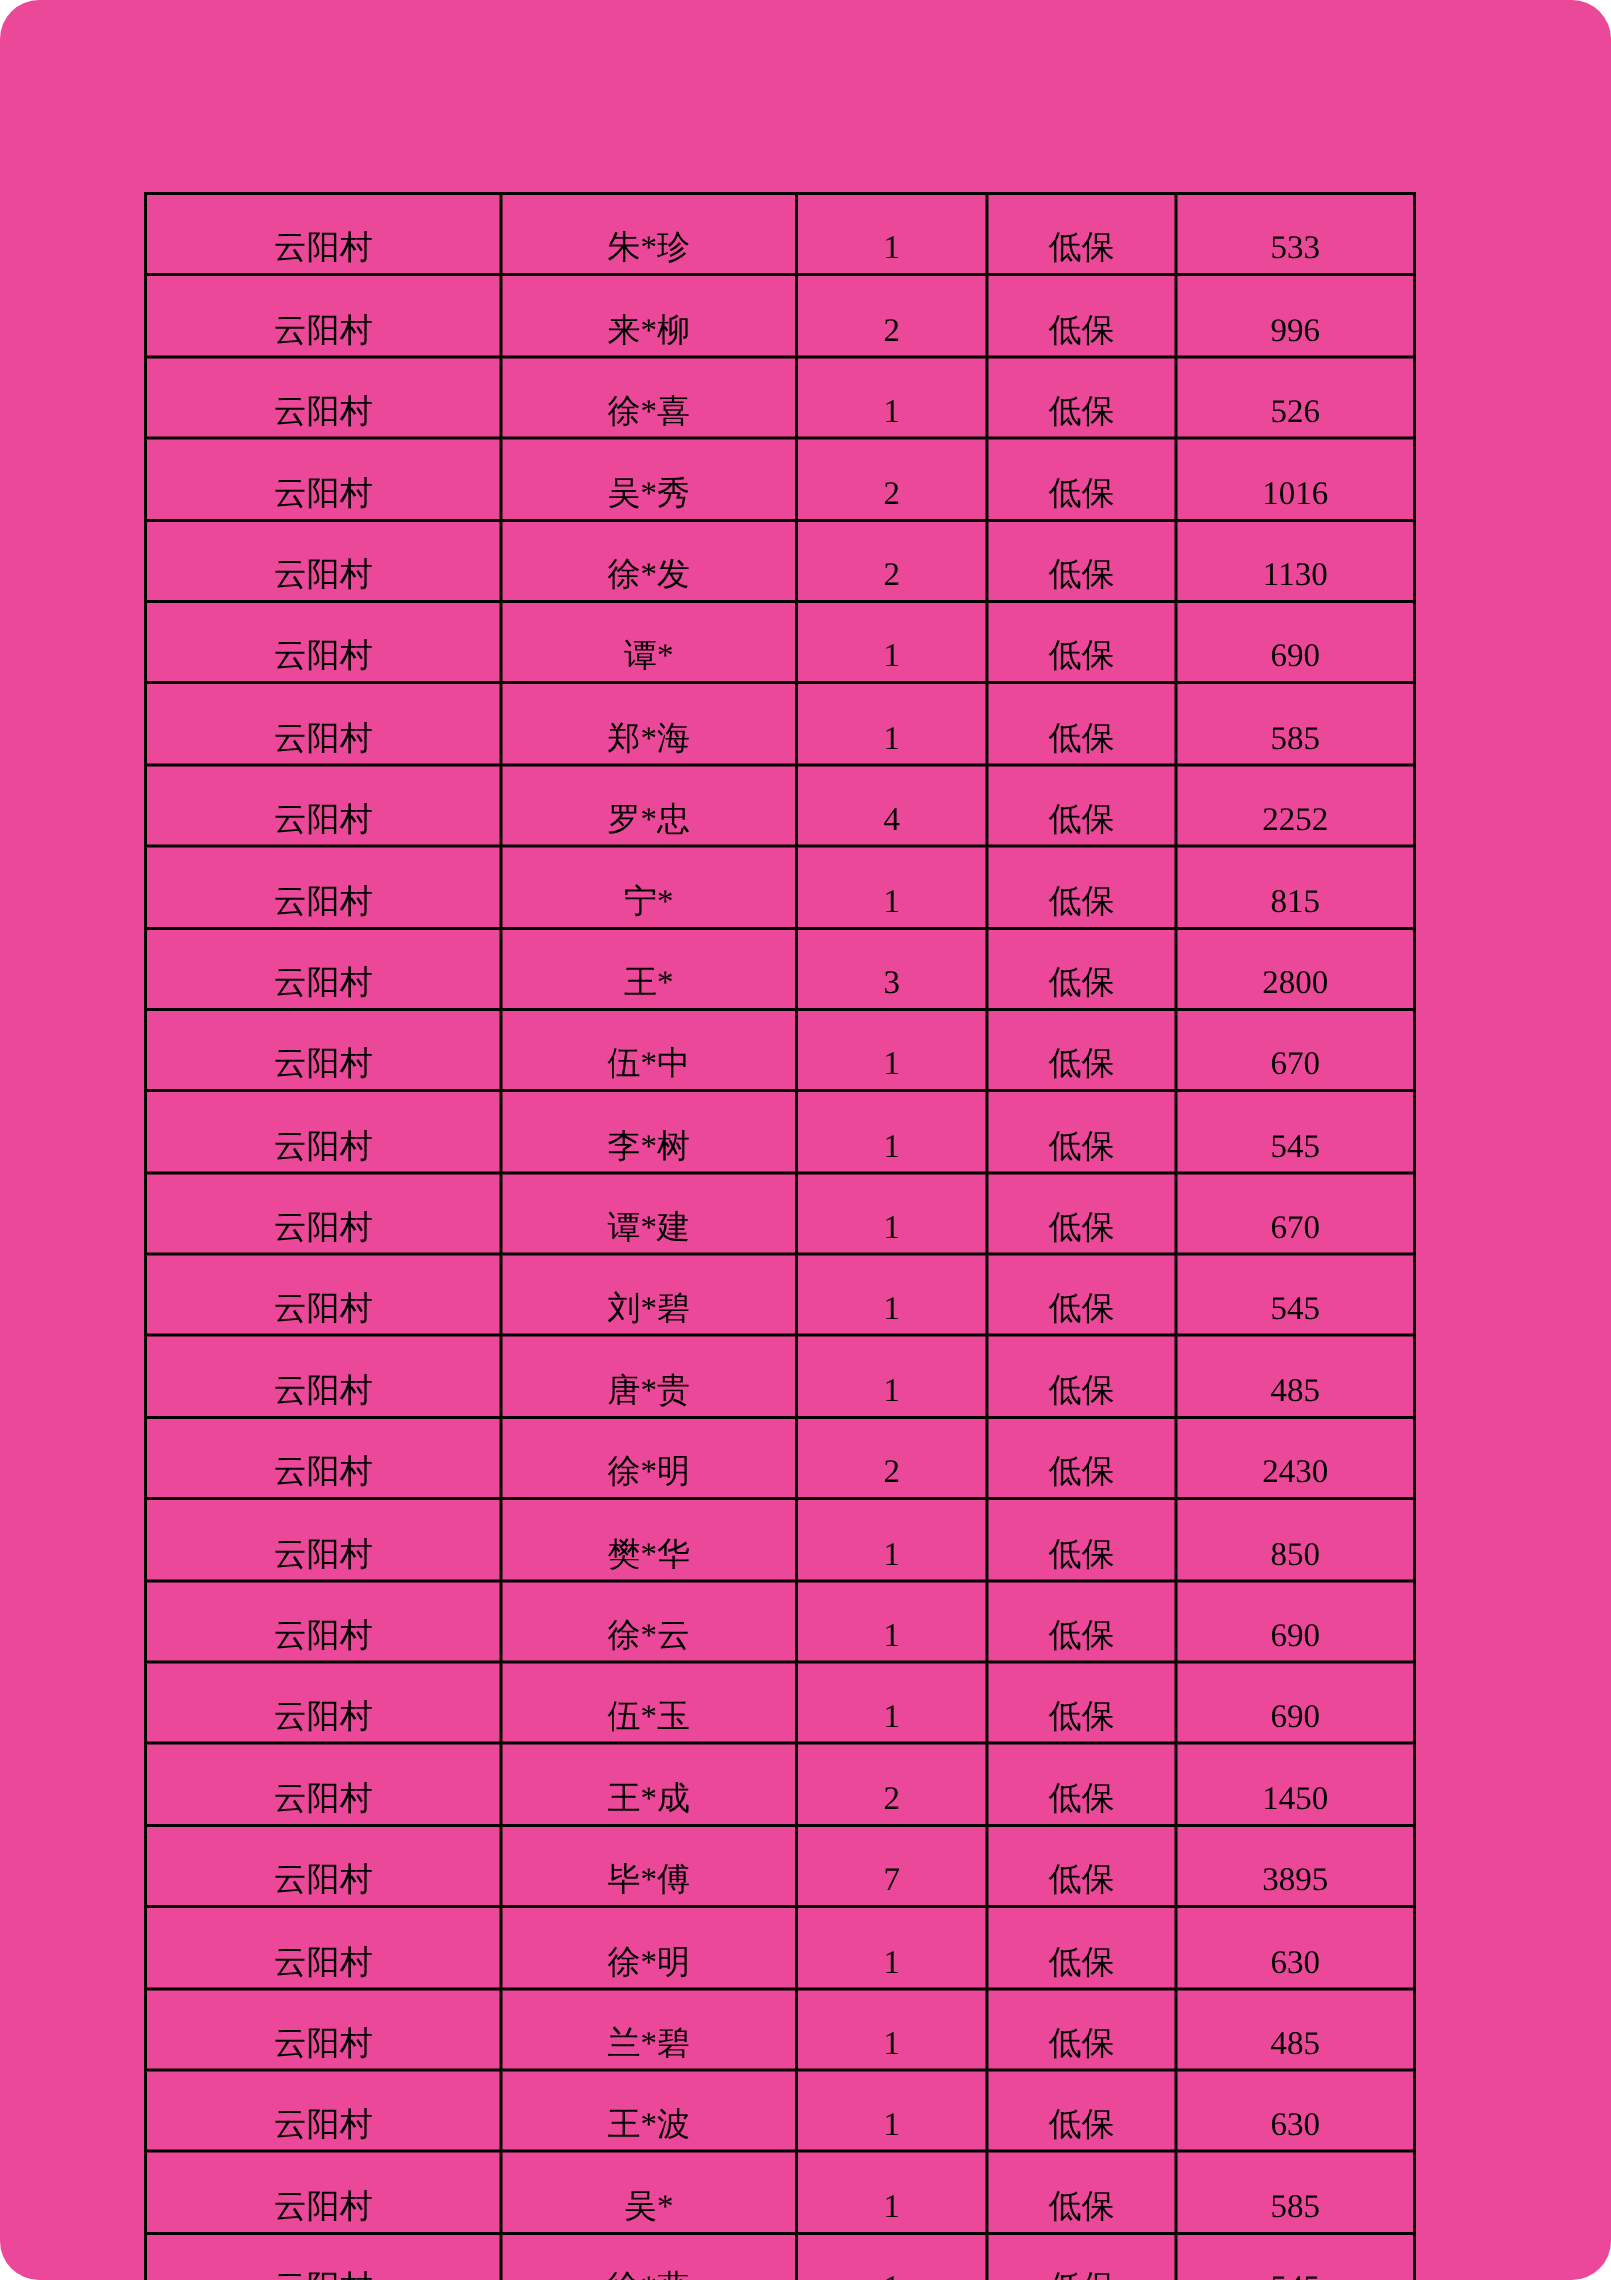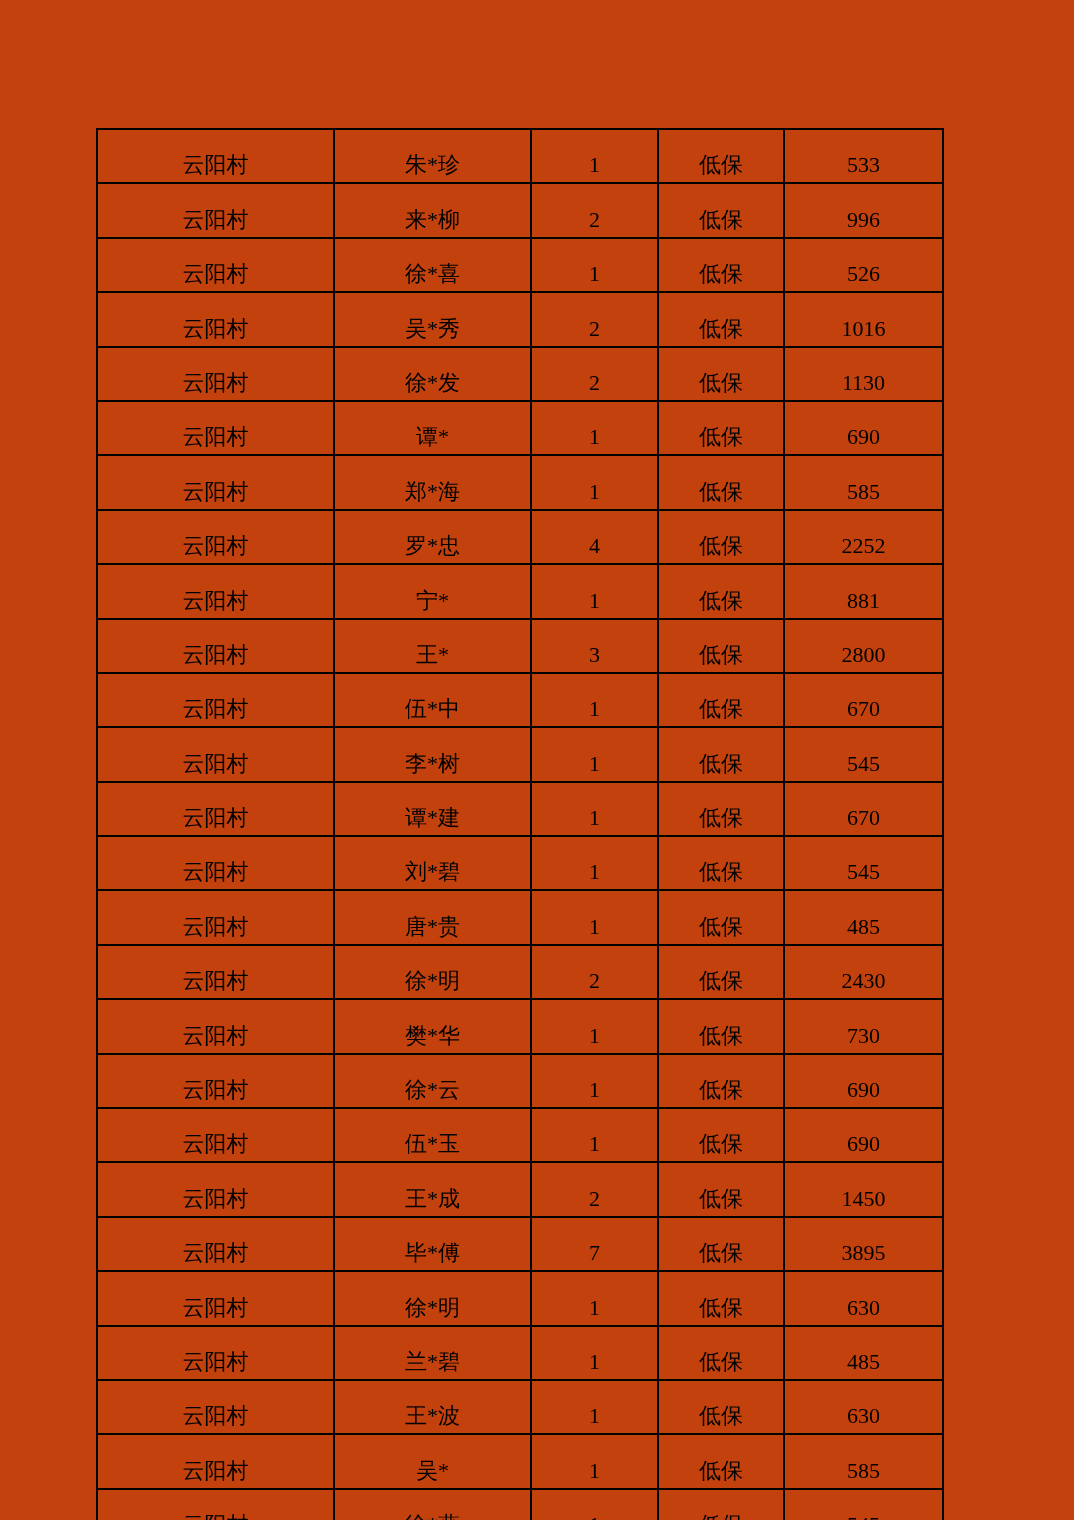--- a/index.html
+++ b/index.html
@@ -4,23 +4,24 @@
 <style>
   html, body {
     margin: 0;
     padding: 0;
     background: #ffffff;
   }
   .page {
     position: relative;
     width: 1074px;
     height: 1520px;
-    background: #c2410c;
+    background: #ec4899;
     overflow: hidden;
     font-family: "Liberation Serif", "DejaVu Serif", serif;
+    border-radius: 26px;
   }
   table.subsidy-table {
     position: absolute;
     left: 96px;
     top: 128px;
     width: 846px;
     border-collapse: collapse;
     table-layout: fixed;
     color: #000000;
     font-size: 22px;
@@ -108,21 +109,21 @@
           <td>罗*忠</td>
           <td>4</td>
           <td>低保</td>
           <td>2252</td>
         </tr>
         <tr>
           <td>云阳村</td>
           <td>宁*</td>
           <td>1</td>
           <td>低保</td>
-          <td>881</td>
+          <td>815</td>
         </tr>
         <tr>
           <td>云阳村</td>
           <td>王*</td>
           <td>3</td>
           <td>低保</td>
           <td>2800</td>
         </tr>
         <tr>
           <td>云阳村</td>
@@ -164,21 +165,21 @@
           <td>徐*明</td>
           <td>2</td>
           <td>低保</td>
           <td>2430</td>
         </tr>
         <tr>
           <td>云阳村</td>
           <td>樊*华</td>
           <td>1</td>
           <td>低保</td>
-          <td>730</td>
+          <td>850</td>
         </tr>
         <tr>
           <td>云阳村</td>
           <td>徐*云</td>
           <td>1</td>
           <td>低保</td>
           <td>690</td>
         </tr>
         <tr>
           <td>云阳村</td>

